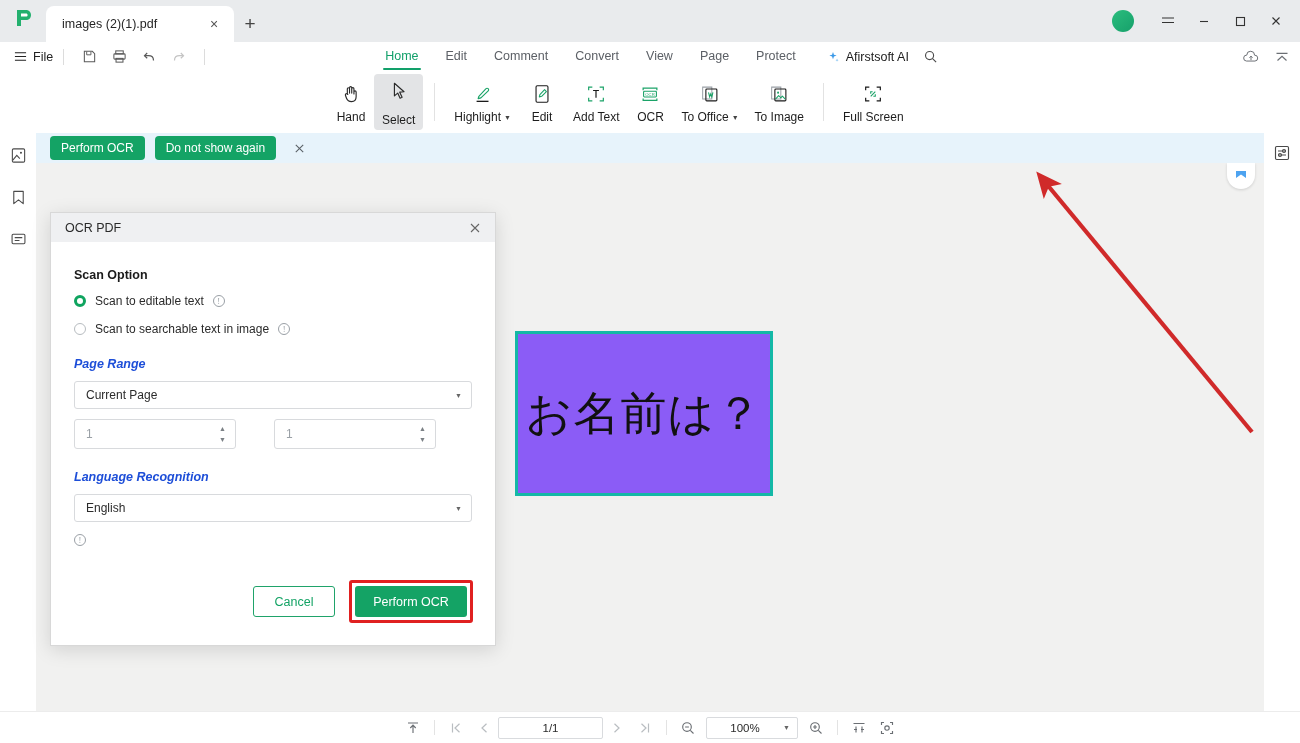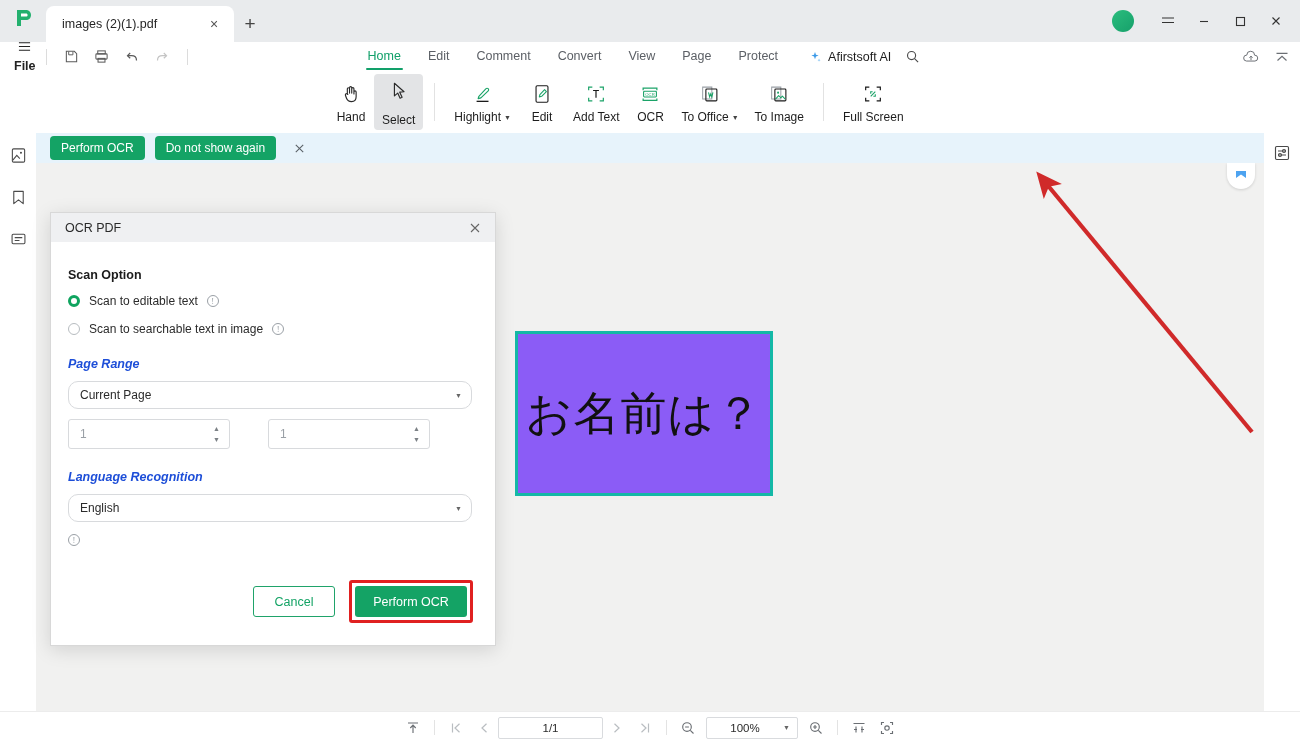--- a/index.html
+++ b/index.html
@@ -62,21 +62,21 @@
   }
 
   
   .menurow {
     position: absolute; top: 42px; left: 0; width: 1300px; height: 29px;
     background: #ffffff;
     display: flex; align-items: center;
   }
   .file-btn {
     display: flex; align-items: center; gap: 6px;
-    margin-left: 14px; font-size: 12.5px; font-weight: bold; color: #222; flex-direction: column;
+    margin-left: 14px; font-size: 12.5px; font-weight: normal; color: #222;
   }
   .vdiv { width:1px; height:16px; background:#dcdcdc; margin:0 10px; }
   .qicon { width: 30px; height: 24px; display:flex; align-items:center; justify-content:center; color:#5a5a5a; }
 
   .ribtabs { display:flex; align-items:center; gap: 23px; margin-left: 168px; }
   .ribtab {
     font-size: 12.5px; color: #5c6066; padding: 4px 2px 5px;
     position: relative; white-space: nowrap;
   }
   .ribtab.active { color: #12a06a; font-weight: normal; }
@@ -176,39 +176,39 @@
   }
   .dlg-title {
     height: 29px; background: #eff0f2;
     display:flex; align-items:center; padding: 0 8px 0 14px;
   }
   .dlg-title-text { font-size: 12.5px; color: #2a2a2a; flex:1; }
   .dlg-close {
     width: 24px; height: 24px; display:flex; align-items:center; justify-content:center;
     color:#666; font-size: 13px;
   }
-  .dlg-body { padding: 26px 23px 0 17px; }
+  .dlg-body { padding: 26px 23px 0 23px; }
   .sec-head { font-size: 12.5px; font-weight: bold; color: #1b1b1b; margin-bottom: 12px; }
   .radio-row { display:flex; align-items:center; gap: 9px; margin-bottom: 14px; }
   .radio {
     width: 12px; height: 12px; border-radius: 50%;
     border: 1.5px solid #b7bcc0; background:#fff; flex: none;
     position: relative;
   }
   .radio.on { border-color: #0fa45f; border-width: 3px; }
   .radio-lbl { font-size: 12px; color: #2b2b2b; }
   .info-ico {
     width: 12px; height: 12px; border-radius:50%;
     border: 1px solid #9aa0a6; color:#9aa0a6;
     font-size: 8.5px; line-height: 10px; text-align:center;
     font-family:"Liberation Serif", serif; flex:none;
   }
   .sec-head2 { font-size: 12.5px; font-weight: bold; color:#1d4ed8; margin: 21px 0 10px; font-style: italic; }
   .select-box {
-    height: 28px; border: 1px solid #d8dadd; border-radius: 10px;
+    height: 28px; border: 1px solid #d8dadd; border-radius: 3px;
     display:flex; align-items:center; padding: 0 9px 0 11px;
     font-size: 12px; color: #2b2b2b; background:#fff;
   }
   .select-box .val { flex:1; }
   .sel-caret { font-size: 7px; color:#666; }
   .spin-row { display:flex; gap: 38px; margin-top: 10px; }
   .spin {
     width: 162px; height: 30px; border:1px solid #d8dadd; border-radius:3px;
     display:flex; align-items:center; padding-left: 11px; background:#fff;
   }

